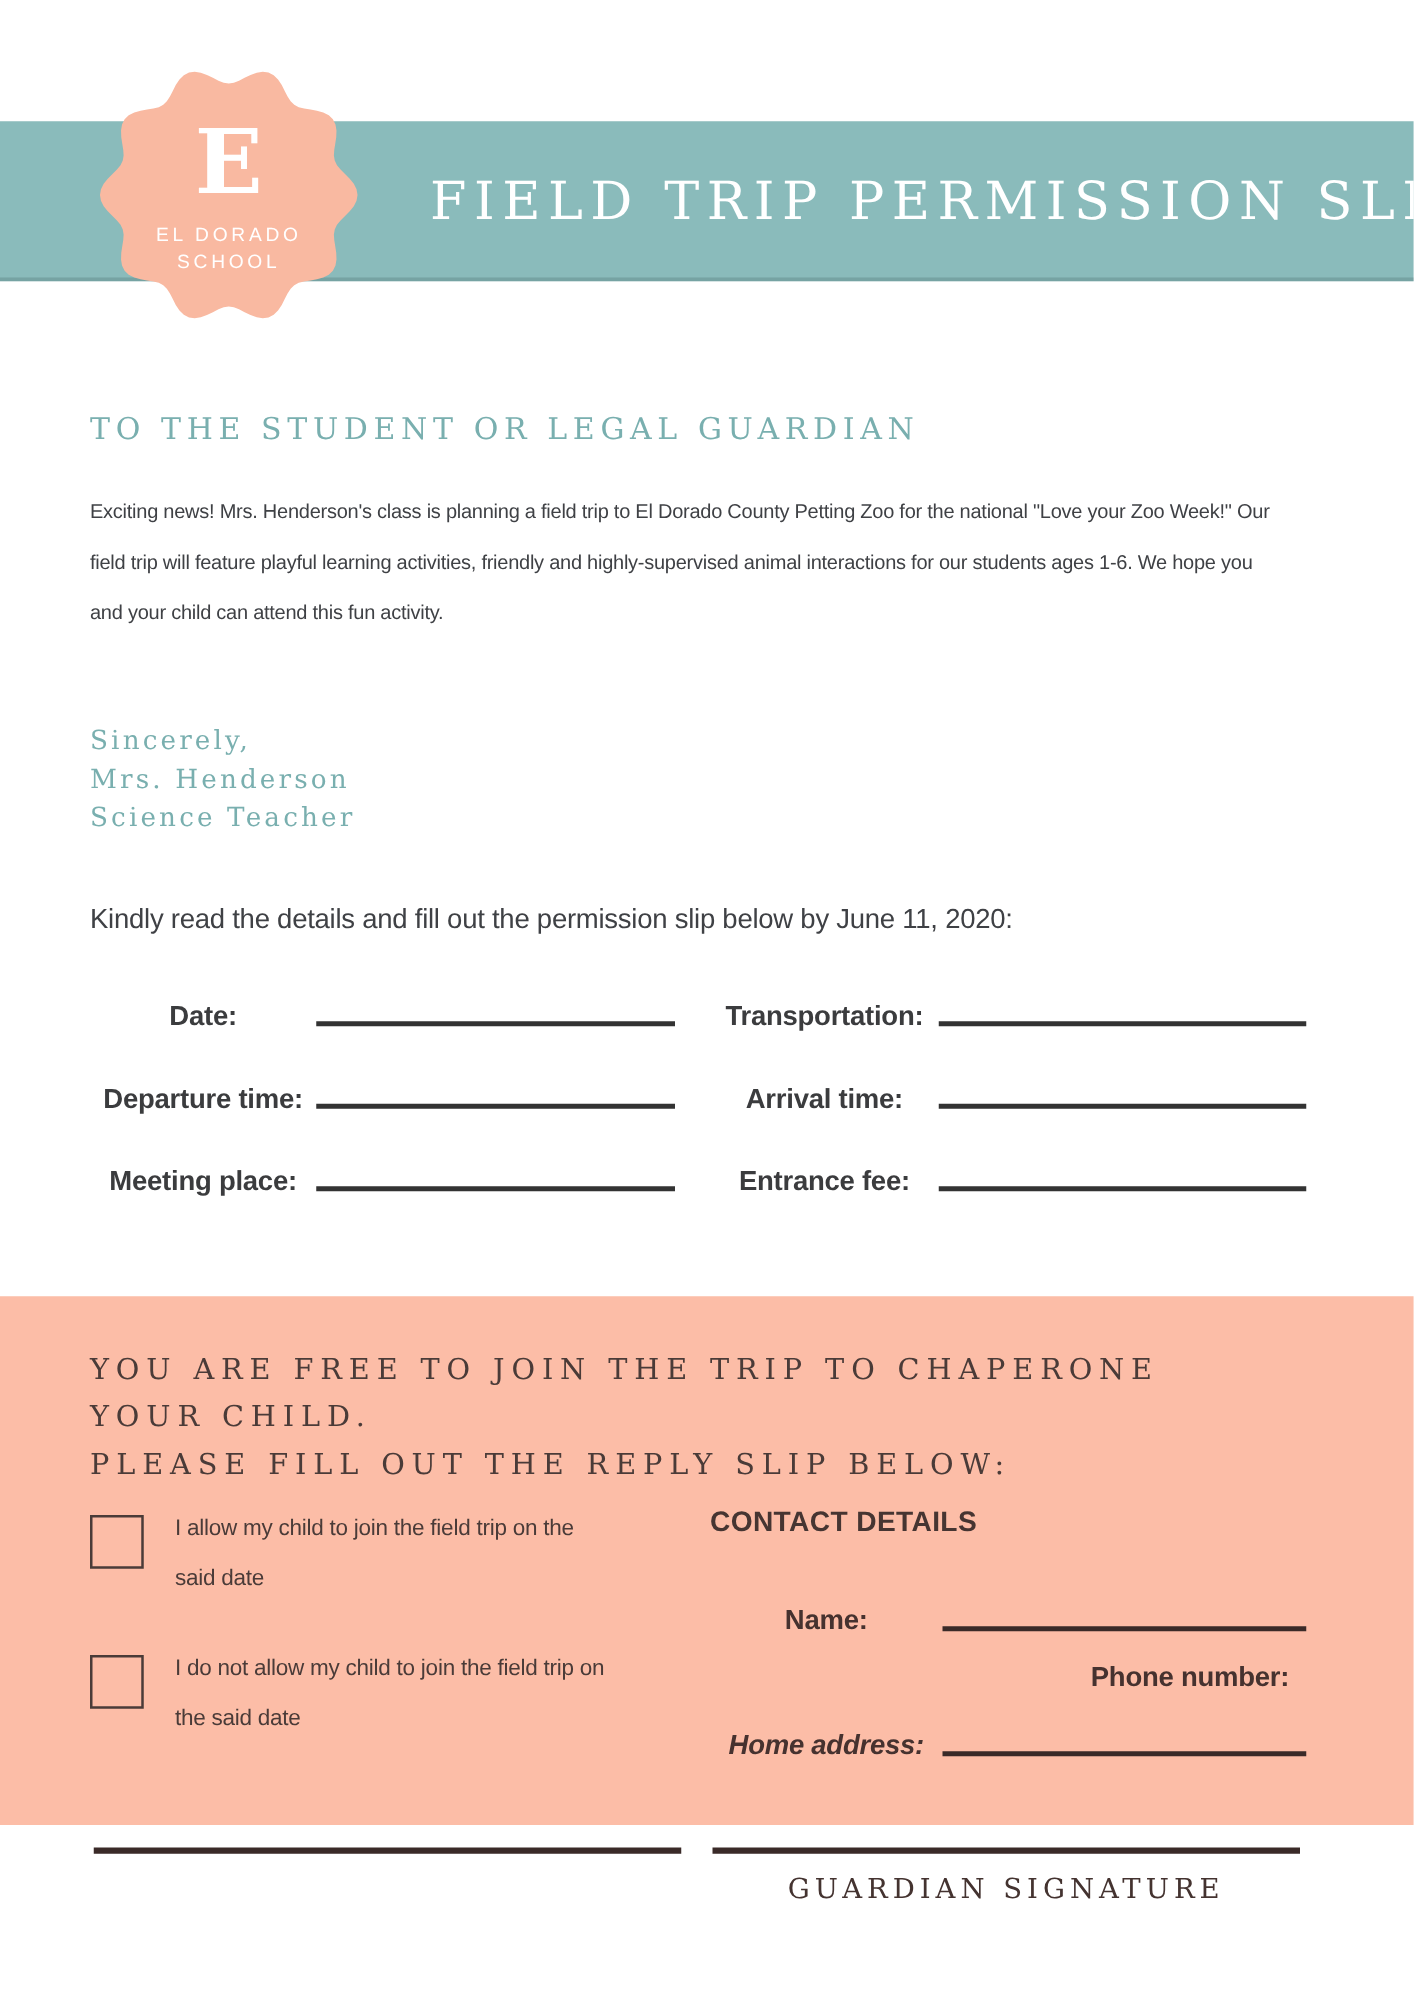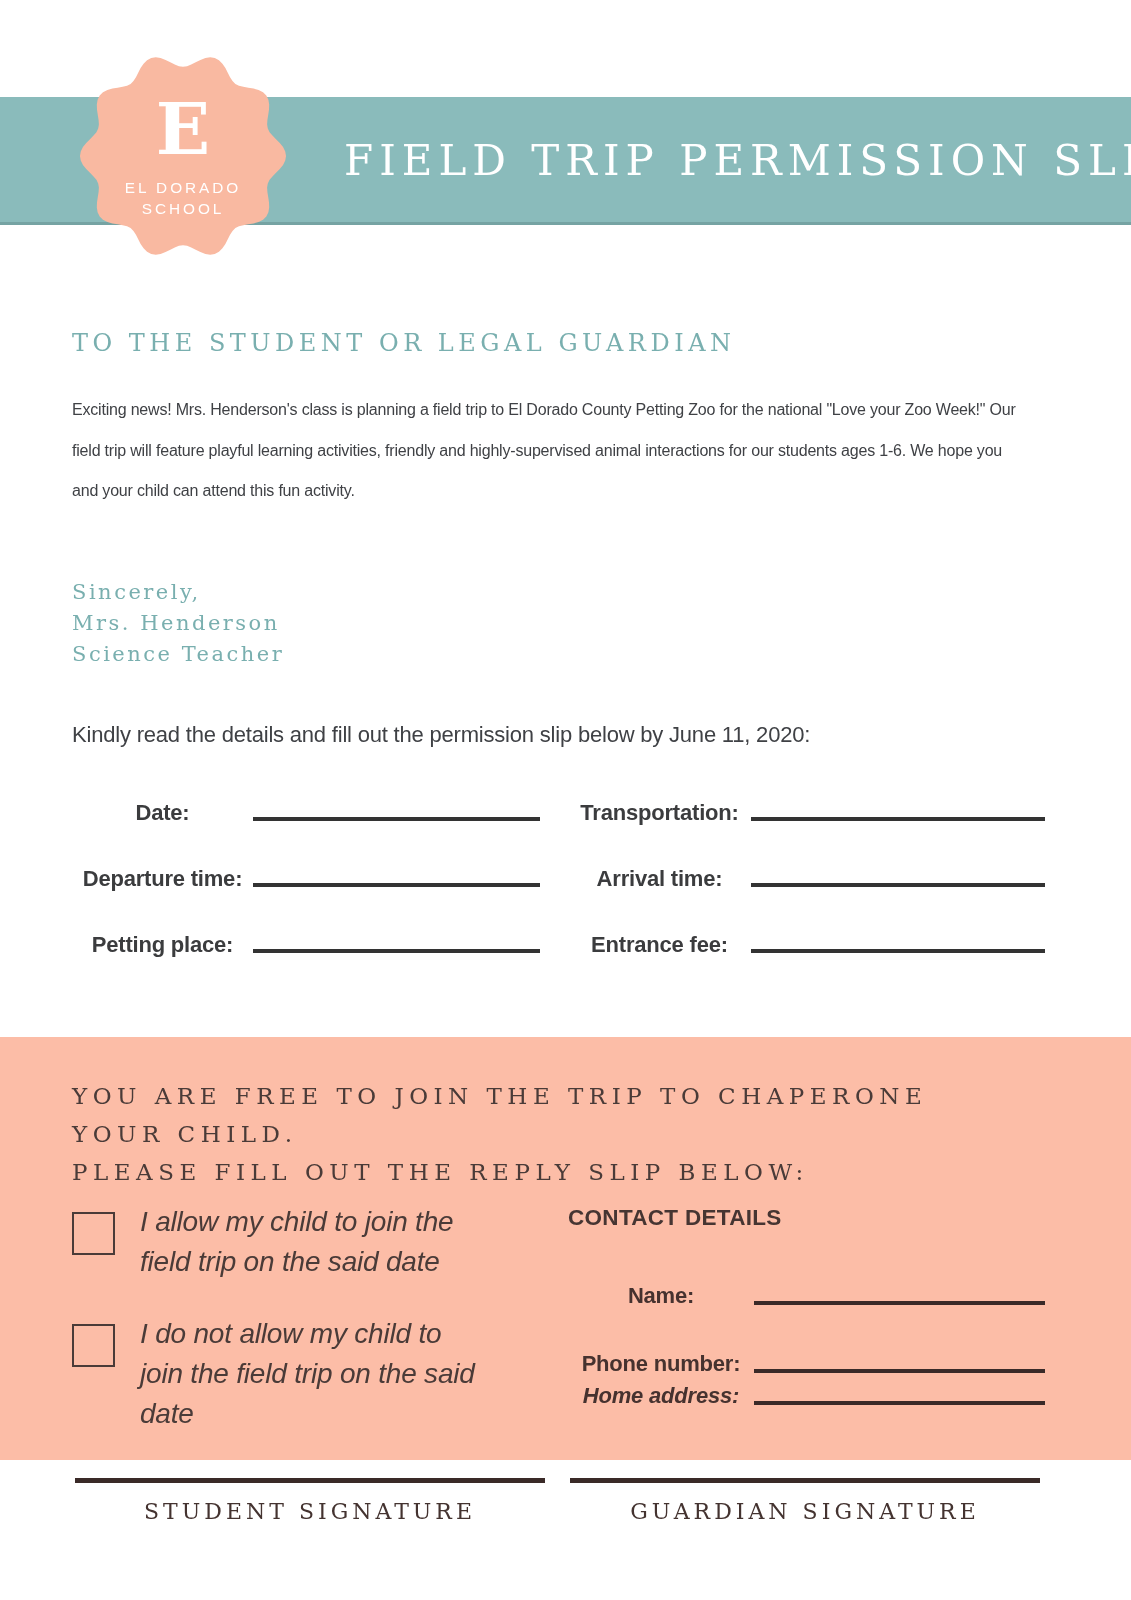--- a/index.html
+++ b/index.html
@@ -90,23 +90,22 @@
     color:var(--brown-ink,#4a3b38);
   }
   .checkbox-row{position:absolute;left:72px;}
   .checkbox-row .box{
     position:absolute;left:0;top:10px;width:43px;height:43px;
     border:2.5px solid var(--brown-ink,#4a3b38);box-sizing:border-box;
     background:transparent;cursor:pointer;
   }
   .checkbox-row .cblabel{
     position:absolute;left:68px;top:0;width:345px;
-    font-size:28px;line-height:40px;letter-spacing:-0.2px;
+    font-size:18px;line-height:40px;letter-spacing:-0.2px;
     color:var(--brown-ink,#4a3b38);
-    font-style:italic;
   }
   .cb1{top:165px;height:100px;width:430px;}
   .cb2{top:277px;height:100px;width:430px;}
 
   .contact-heading{
     position:absolute;left:568px;top:168px;
     font-weight:bold;font-size:22.5px;letter-spacing:0.3px;
     color:#463532;
   }
   .contact-row{
@@ -114,21 +113,21 @@
     display:flex;align-items:flex-end;text-align:center;
   }
   .contact-row .flabel{
     font-weight:bold;font-size:22px;color:#46322f;
     flex:0 0 auto;width:186px;letter-spacing:-0.2px;
   }
   .contact-row .fline{
     flex:1 1 auto;border-bottom:4px solid var(--brown-line,#3a2a28);
     margin-bottom:4px;height:0;
   }
-  .cr1{top:238px;} .cr2{top:306px;} .cr3{top:338px;font-style:italic;}
+  .cr1{top:238px;} .cr2{top:292px;flex-direction:column;} .cr3{top:338px;font-style:italic;}
 
   .sig{position:absolute;top:441px;width:470px;}
   .sig .sigline{border-top:5px solid var(--brown-line,#3f2d2a);cursor:pointer;height:0;}
   .sig .siglabel{
     margin-top:16px;text-align:center;
     font-family:"DejaVu Serif", serif;
     font-size:22px;letter-spacing:4px;
     color:#443330;
   }
   .sig-l{left:75px;} .sig-r{left:570px;}
@@ -170,21 +169,21 @@
     </div>
     <div class="field col-l">
       <span class="flabel">Departure time:</span>
       <span class="fline"></span>
     </div>
     <div class="field col-r">
       <span class="flabel">Arrival time:</span>
       <span class="fline"></span>
     </div>
     <div class="field col-l">
-      <span class="flabel">Petting place:</span>
+      <span class="flabel">Meeting place:</span>
       <span class="fline"></span>
     </div>
     <div class="field col-r">
       <span class="flabel">Entrance fee:</span>
       <span class="fline"></span>
     </div>
   </div>
 
   <div class="reply">
     <div class="reply-heading">
@@ -210,21 +209,20 @@
       <span class="flabel">Phone number:</span>
       <span class="fline"></span>
     </div>
     <div class="contact-row cr3">
       <span class="flabel">Home address:</span>
       <span class="fline"></span>
     </div>
 
     <div class="sig sig-l">
       <div class="sigline"></div>
-      <div class="siglabel">STUDENT SIGNATURE</div>
     </div>
     <div class="sig sig-r">
       <div class="sigline"></div>
       <div class="siglabel">GUARDIAN SIGNATURE</div>
     </div>
   </div>
 
 </div>
 
 </body></html>

